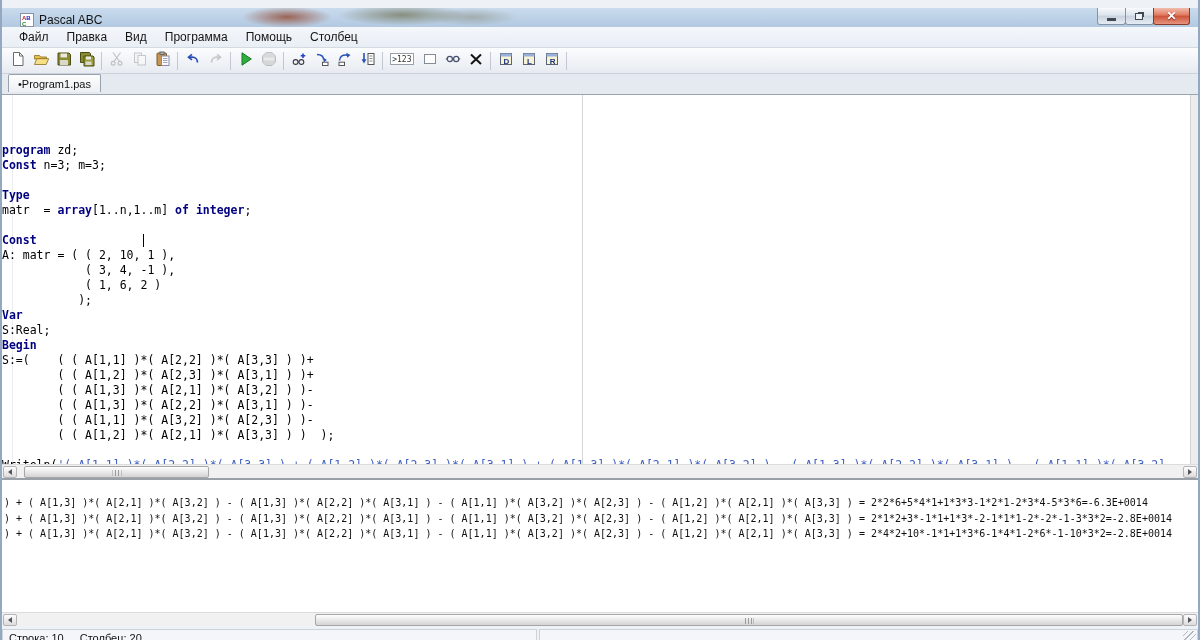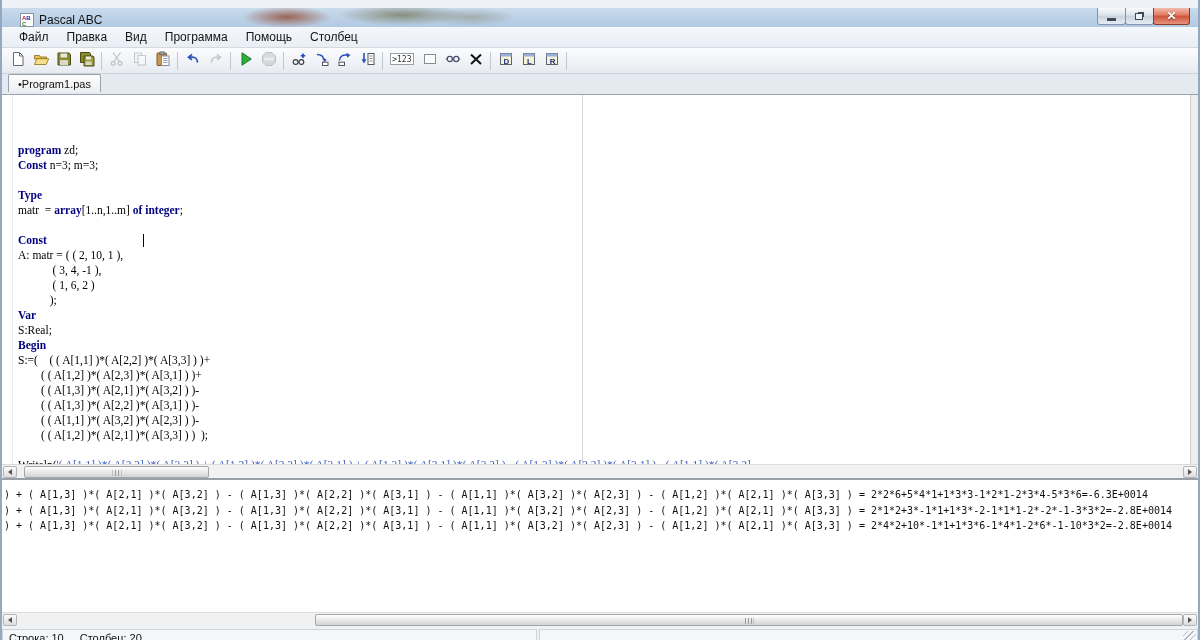--- a/index.html
+++ b/index.html
@@ -57,21 +57,21 @@
     color:#111; background:linear-gradient(#fdfdfd,#edeff2);
     border:1px solid #98a2ae; border-bottom:none; border-radius:2px 2px 0 0; }
 
   
   .editor { height:369px; flex:none; position:relative; background:#fff; overflow:hidden; }
   .margin-line { position:absolute; left:580px; top:0; bottom:0; width:1px; background:#d6d6d6; }
   .gutter-line { position:absolute; left:10px; top:0; bottom:0; width:1px; background:#ededed; }
   .code { position:absolute; left:0; right:8px; top:3px; z-index:1;
     font-family:"DejaVu Sans Mono", monospace; font-size:11.5px; line-height:15px;
     white-space:pre; color:#000; }
-  .code-line { height:15px; padding-left:16px; overflow:hidden;font-family:Liberation Serif, serif; }
+  .code-line { height:15px; overflow:hidden; }
   .k { color:var(--kw,#000080); font-weight:bold; }
   .s { color:var(--str,#4060c0); }
   .caret { position:absolute; width:1px; height:13px; background:#000; z-index:2; }
   .vstrip { position:absolute; right:0; top:0; bottom:0; width:8px; background:#ededed;
     border-left:1px solid #d2d2d2; }
 
   
   .hscroll { height:14px; flex:none; position:relative; background:#f1f1f1;
     border-top:1px solid #dcdcdc; }
   .sb-arrow { position:absolute; top:1px; width:14px; height:12px; display:flex;
@@ -79,21 +79,21 @@
     background:linear-gradient(#fdfdfd,#dcdcdc); }
   .tri-l { width:0; height:0; border:3px solid transparent; border-right:4px solid #555; margin-left:-3px;}
   .tri-r { width:0; height:0; border:3px solid transparent; border-left:4px solid #555; margin-right:-3px;}
   .sb-thumb { position:absolute; top:1px; height:12px; border:1px solid #a6a6a6; border-radius:2px;
     background:linear-gradient(#fefefe,#d4d4d4); }
   .sb-grip { position:absolute; top:3px; left:50%; transform:translateX(-50%); width:9px; height:6px;
     background:repeating-linear-gradient(90deg,#9a9a9a 0 1px,transparent 1px 3px); }
 
   
   .output { height:134px; flex:none; background:#fff; border-top:2px solid #99a0a8;
-    padding-top:7px; overflow:hidden; }
+    padding-top:15px; overflow:hidden; }
   .out-line { font-family:"DejaVu Sans Mono", monospace; font-size:10px; line-height:15.5px;
     white-space:pre; color:#101010; padding-left:2px; }
 
   
   .statusbar { height:20px; flex:none; display:flex; align-items:flex-end; gap:2px;
     background:#eef1f5; position:relative; }
   .status-cell { height:17px; background:#f4f6f9; border:1px solid #ced3d9;
     display:flex; align-items:center; font-size:11px; color:#111; padding:0 6px; }
   .cell-left { width:535px; flex:none; }
   .cell-left span { margin-right:16px; }

